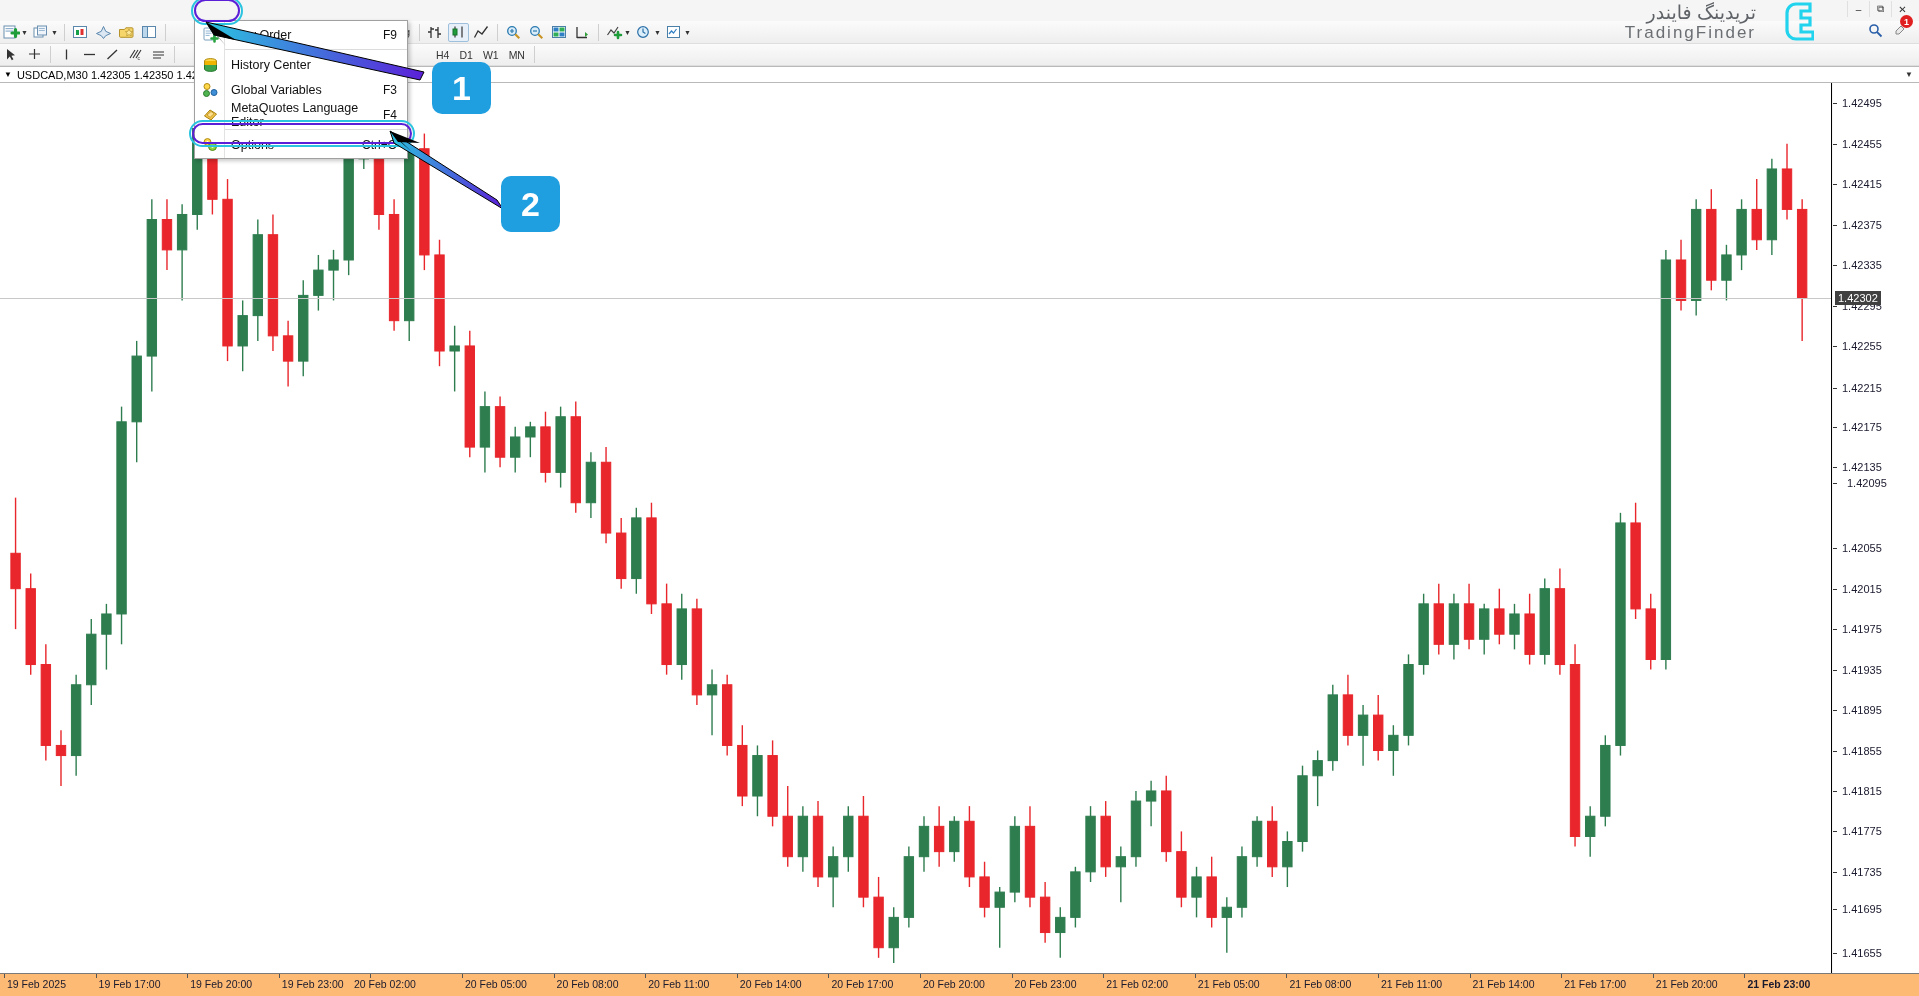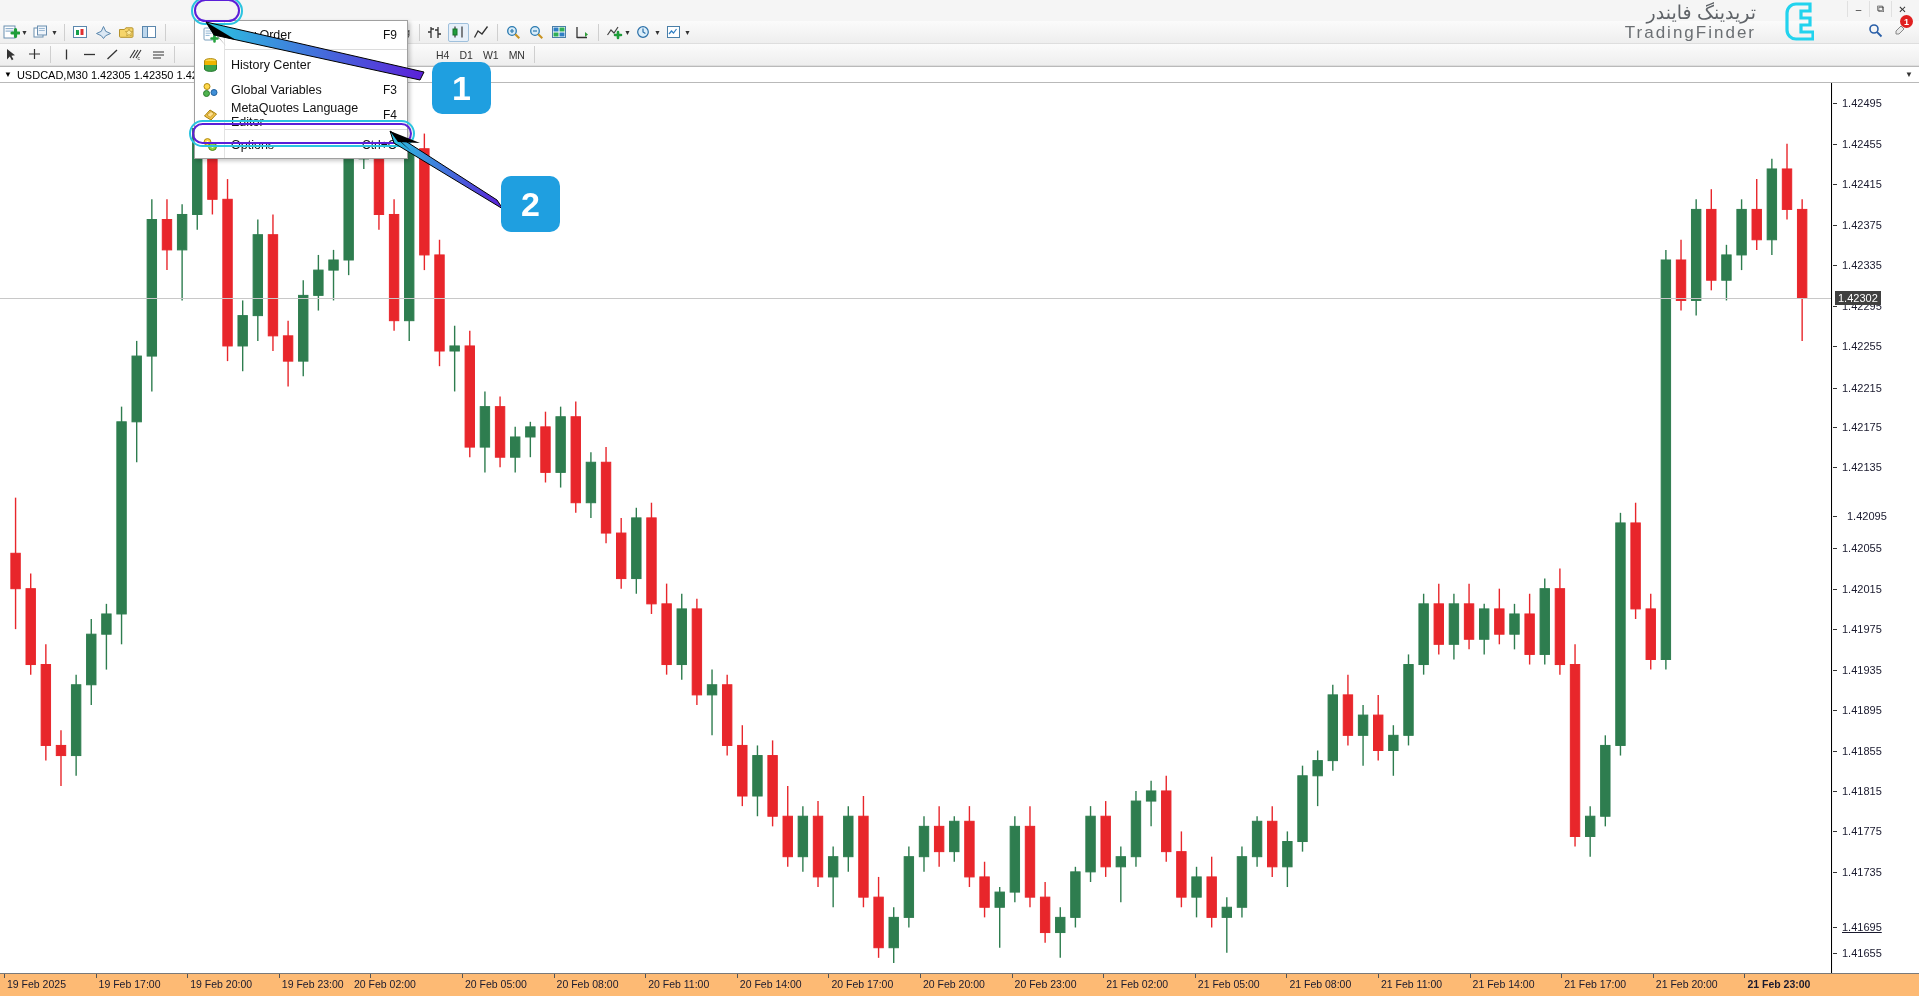--- a/index.html
+++ b/index.html
@@ -533,31 +533,31 @@
       <div class="p-tick" style="top: 20.2273px;">1.42495</div>
       <div class="p-tick" style="top: 60.6818px;">1.42455</div>
       <div class="p-tick" style="top: 101.136px;">1.42415</div>
       <div class="p-tick" style="top: 141.591px;">1.42375</div>
       <div class="p-tick" style="top: 182.045px;">1.42335</div>
       <div class="p-tick" style="top: 222.5px;">1.42295</div>
       <div class="p-tick" style="top: 262.955px;">1.42255</div>
       <div class="p-tick" style="top: 305px;">1.42215</div>
       <div class="p-tick" style="top: 343.864px;">1.42175</div>
       <div class="p-tick" style="top: 384.318px;">1.42135</div>
-      <div class="p-tick" style="top: 433px; padding-left: 14px;">1.42095</div>
+      <div class="p-tick" style="top: 400px; padding-left: 14px;">1.42095</div>
       <div class="p-tick" style="top: 465.227px;">1.42055</div>
       <div class="p-tick" style="top: 505.682px;">1.42015</div>
       <div class="p-tick" style="top: 546.136px;">1.41975</div>
       <div class="p-tick" style="top: 586.591px;">1.41935</div>
       <div class="p-tick" style="top: 627.045px;">1.41895</div>
       <div class="p-tick" style="top: 667.5px;">1.41855</div>
       <div class="p-tick" style="top: 707.955px;">1.41815</div>
       <div class="p-tick" style="top: 748.409px;">1.41775</div>
       <div class="p-tick" style="top: 788.864px;">1.41735</div>
-      <div class="p-tick" style="top: 844px; text-decoration: underline;">1.41695</div>
+      <div class="p-tick" style="top: 826px;">1.41695</div>
       <div class="p-tick" style="top: 869.773px;">1.41655</div>
       <div class="p-cur" style="top: 215.42px;">1.42302</div>
     </div>
   <div class="time-axis" id="taxis">
       <div class="t-mark" style="left: 4px;"></div>
       <div class="t-tick" style="left: 7px;">19 Feb 2025</div>
       <div class="t-mark" style="left: 95.6px;"></div>
       <div class="t-tick" style="left: 98.6px;">19 Feb 17:00</div>
       <div class="t-mark" style="left: 187.2px;"></div>
       <div class="t-tick" style="left: 190.2px;">19 Feb 20:00</div>

